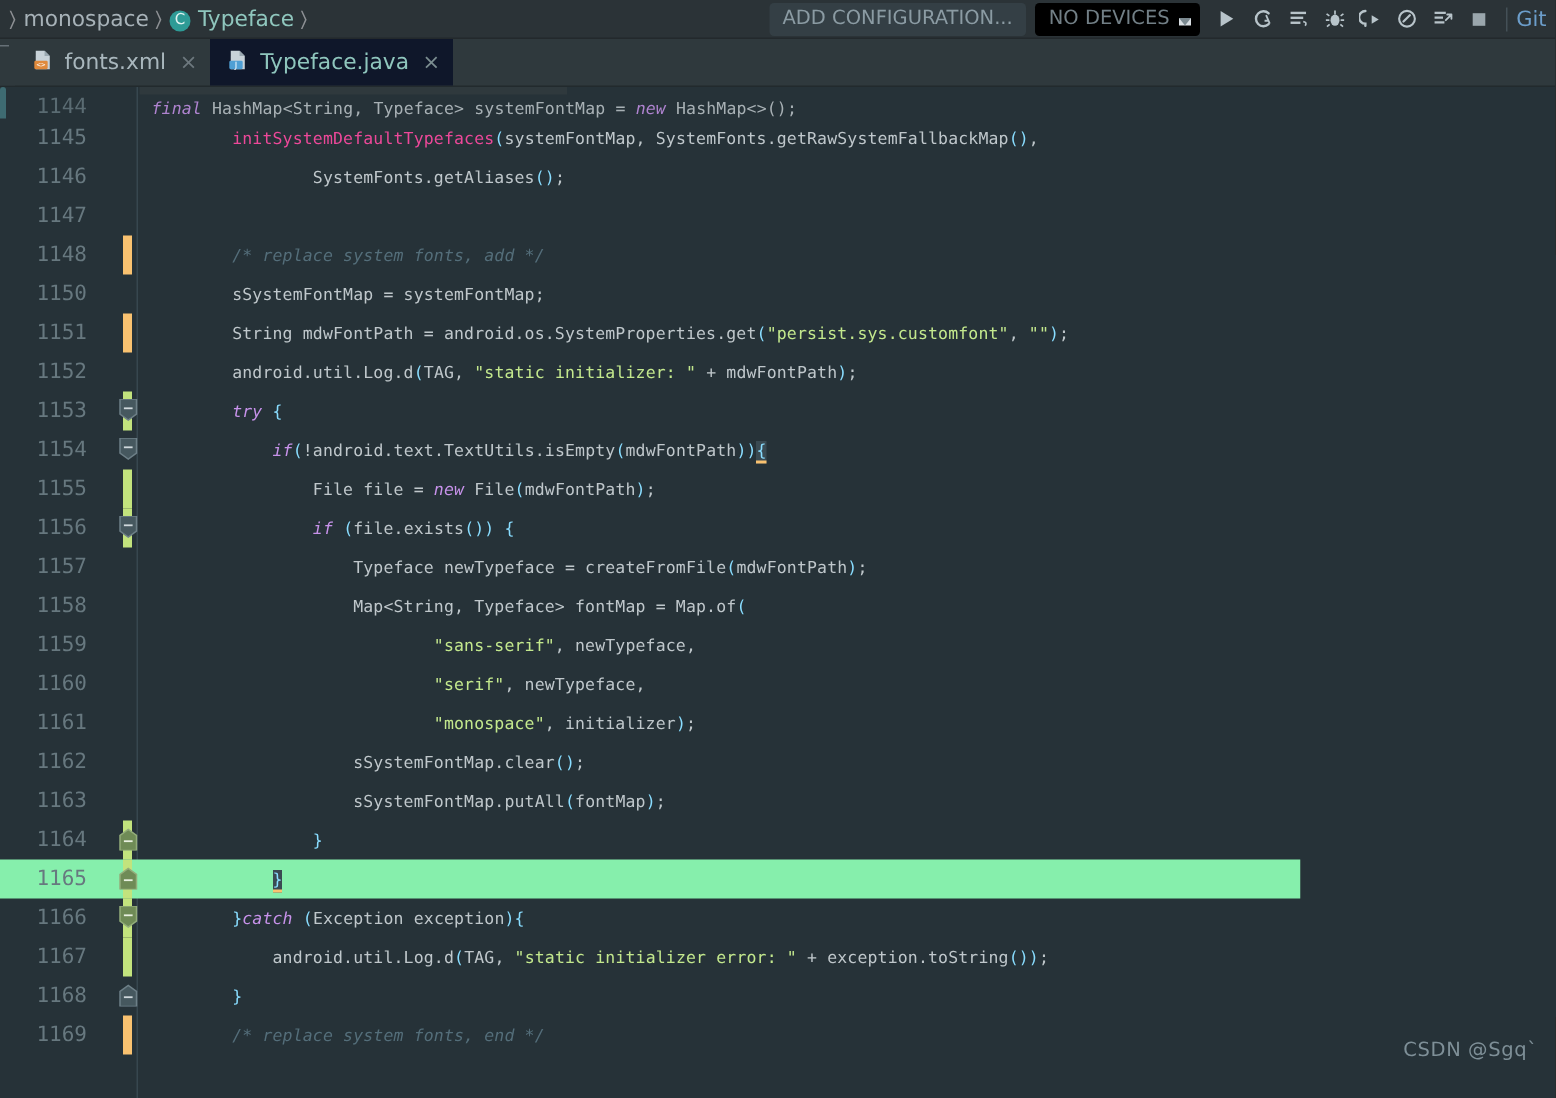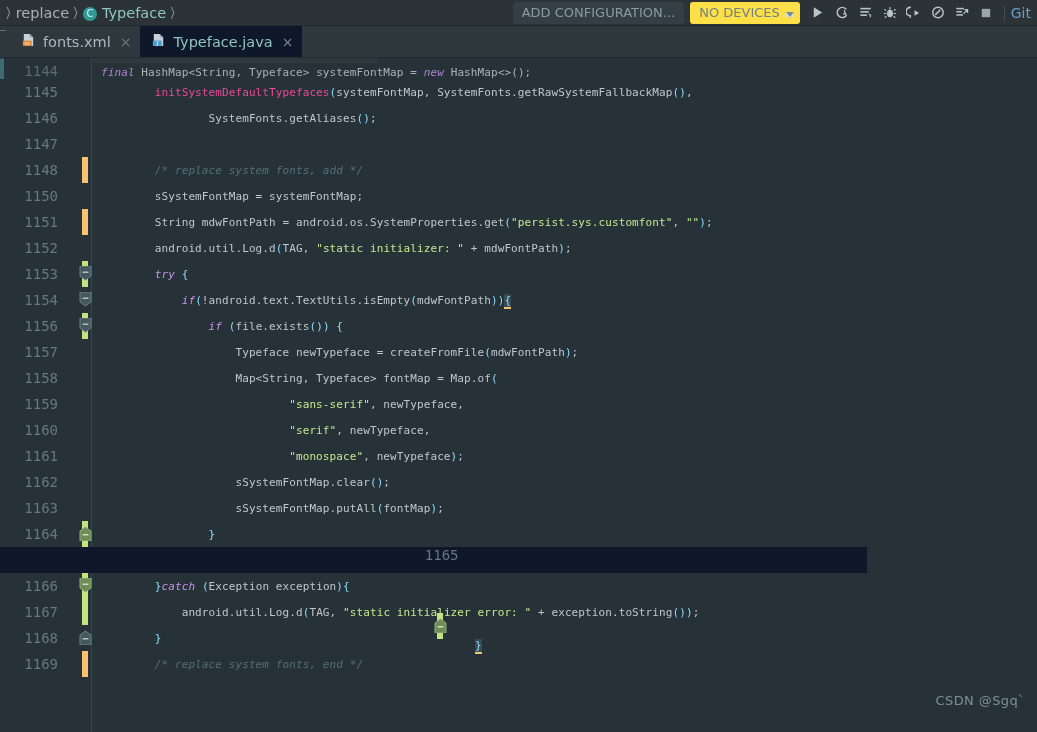--- a/index.html
+++ b/index.html
@@ -65,21 +65,21 @@
   .config-chip {
     background: #343f45;
     border-radius: 3px;
     color: #8b9ba3;
     font-size: 13px;
     padding: 3px 9px 4px 9px;
     margin-right: 6px;
     white-space: nowrap;
   }
   .device-chip {
-    background: #fde047;
+    background: #000000;
     border-radius: 3px;
     color: #727f86;
     font-size: 13px;
     padding: 3px 20px 4px 9px;
     margin-right: 6px;
     white-space: nowrap;
     position: relative;
   }
   .device-chip .caret {
     position: absolute; right: 7px; top: 10px;
@@ -158,21 +158,21 @@
     position: absolute; left: 997px; top: 0;
     width: 1px; height: 674px;
     background: #37474f;
   }
 
   .row {
     position: relative;
     height: 26px;
     display: flex; align-items: center;
   }
-  .row.current { background: #0f172a; flex-direction: column; }
+  .row.current { background: #86efac; }
 
   .gutter-num {
     width: 66px;
     text-align: right;
     padding-right: 8px;
     color: #67787f;
     font-size: 14px;
     font-family: "DejaVu Sans Mono", monospace;
     flex: 0 0 66px;
     user-select: none;
@@ -265,21 +265,21 @@
 </style>
 </head>
 <body>
 
 <div id="app">
 
   <div class="toolbar">
 
     <div class="breadcrumb">
       <span class="crumb-sep">〉</span>
-      <span class="crumb-text">replace</span>
+      <span class="crumb-text">monospace</span>
       <span class="crumb-sep">〉</span>
       <span class="class-icon">C</span>
       <span class="crumb-text cls">Typeface</span>
       <span class="crumb-sep">〉</span>
     </div>
 
     <div class="toolbar-right">
       <div class="config-chip">ADD CONFIGURATION...</div>
       <div class="device-chip">
         <span>NO DEVICES</span>
@@ -451,20 +451,27 @@
         <div class="fold">
           <svg width="13" height="15" viewBox="0 0 13 15">
               <path d="M1 0 H12 V10 L6.5 14 L1 10 Z" fill="#46585f" stroke="#6d7f87" stroke-width="1"></path>
               <rect x="3.6" y="5.6" width="5.8" height="1.2" fill="#cfd8dc"></rect>
             </svg>
         </div>
       </div>
       <div class="code">            <span class="t-kw">if</span><span class="t-punct">(</span><span class="t-plain">!android.text.TextUtils.isEmpty</span><span class="t-punct">(</span><span class="t-plain">mdwFontPath</span><span class="t-punct">))</span><span class="brace-hl caret-under">{</span></div>
     </div>
 
+    <div class="row">
+      <div class="gutter-num">1155</div>
+      <div class="gutter-marks">
+        <div class="vcs-bar added"></div>
+      </div>
+      <div class="code">                <span class="t-plain">File file = </span><span class="t-kw">new</span><span class="t-plain"> File</span><span class="t-punct">(</span><span class="t-plain">mdwFontPath</span><span class="t-punct">)</span><span class="t-plain">;</span></div>
+    </div>
 
     <div class="row">
       <div class="gutter-num">1156</div>
       <div class="gutter-marks">
         <div class="vcs-bar added"></div>
         <div class="fold">
           <svg width="13" height="15" viewBox="0 0 13 15">
               <path d="M1 0 H12 V10 L6.5 14 L1 10 Z" fill="#46585f" stroke="#6d7f87" stroke-width="1"></path>
               <rect x="3.6" y="5.6" width="5.8" height="1.2" fill="#cfd8dc"></rect>
             </svg>
@@ -493,21 +500,21 @@
 
     <div class="row">
       <div class="gutter-num">1160</div>
       <div class="gutter-marks"></div>
       <div class="code">                            <span class="t-str">"serif"</span><span class="t-plain">, newTypeface,</span></div>
     </div>
 
     <div class="row">
       <div class="gutter-num">1161</div>
       <div class="gutter-marks"></div>
-      <div class="code">                            <span class="t-str">"monospace"</span><span class="t-plain">, newTypeface</span><span class="t-punct">)</span><span class="t-plain">;</span></div>
+      <div class="code">                            <span class="t-str">"monospace"</span><span class="t-plain">, initializer</span><span class="t-punct">)</span><span class="t-plain">;</span></div>
     </div>
 
     <div class="row">
       <div class="gutter-num">1162</div>
       <div class="gutter-marks"></div>
       <div class="code">                    <span class="t-plain">sSystemFontMap.clear</span><span class="t-punct">()</span><span class="t-plain">;</span></div>
     </div>
 
     <div class="row">
       <div class="gutter-num">1163</div>

